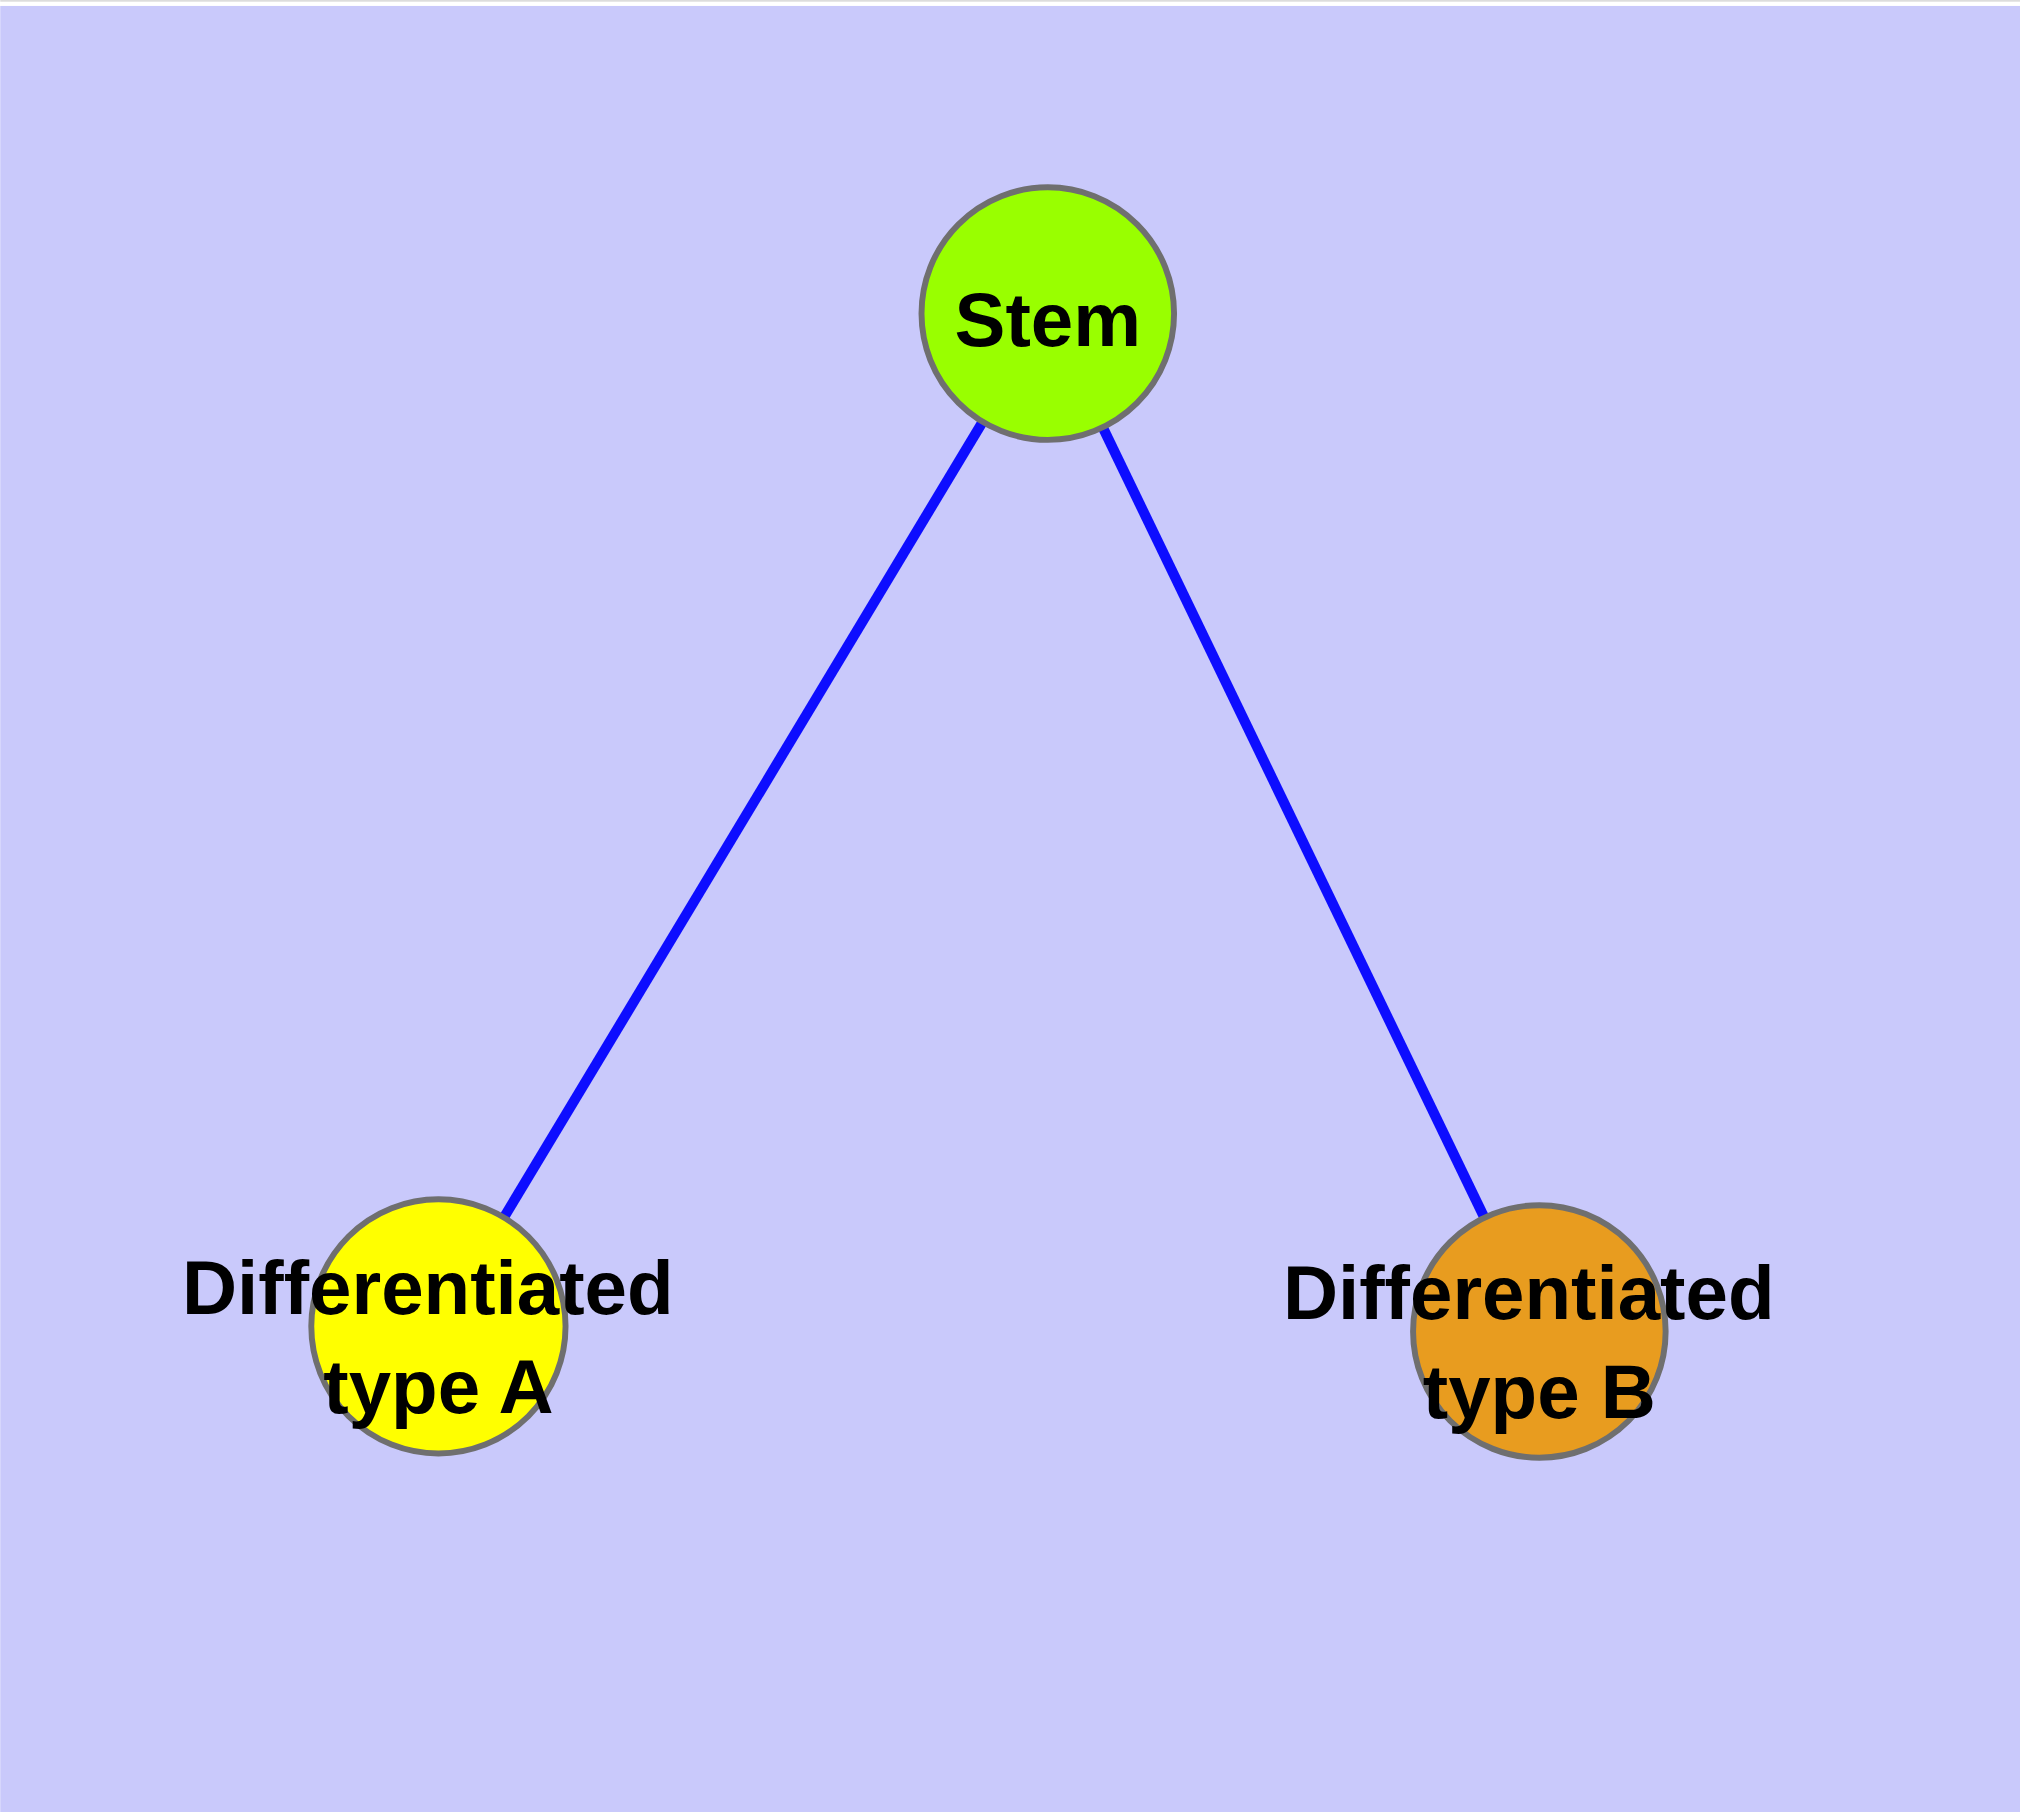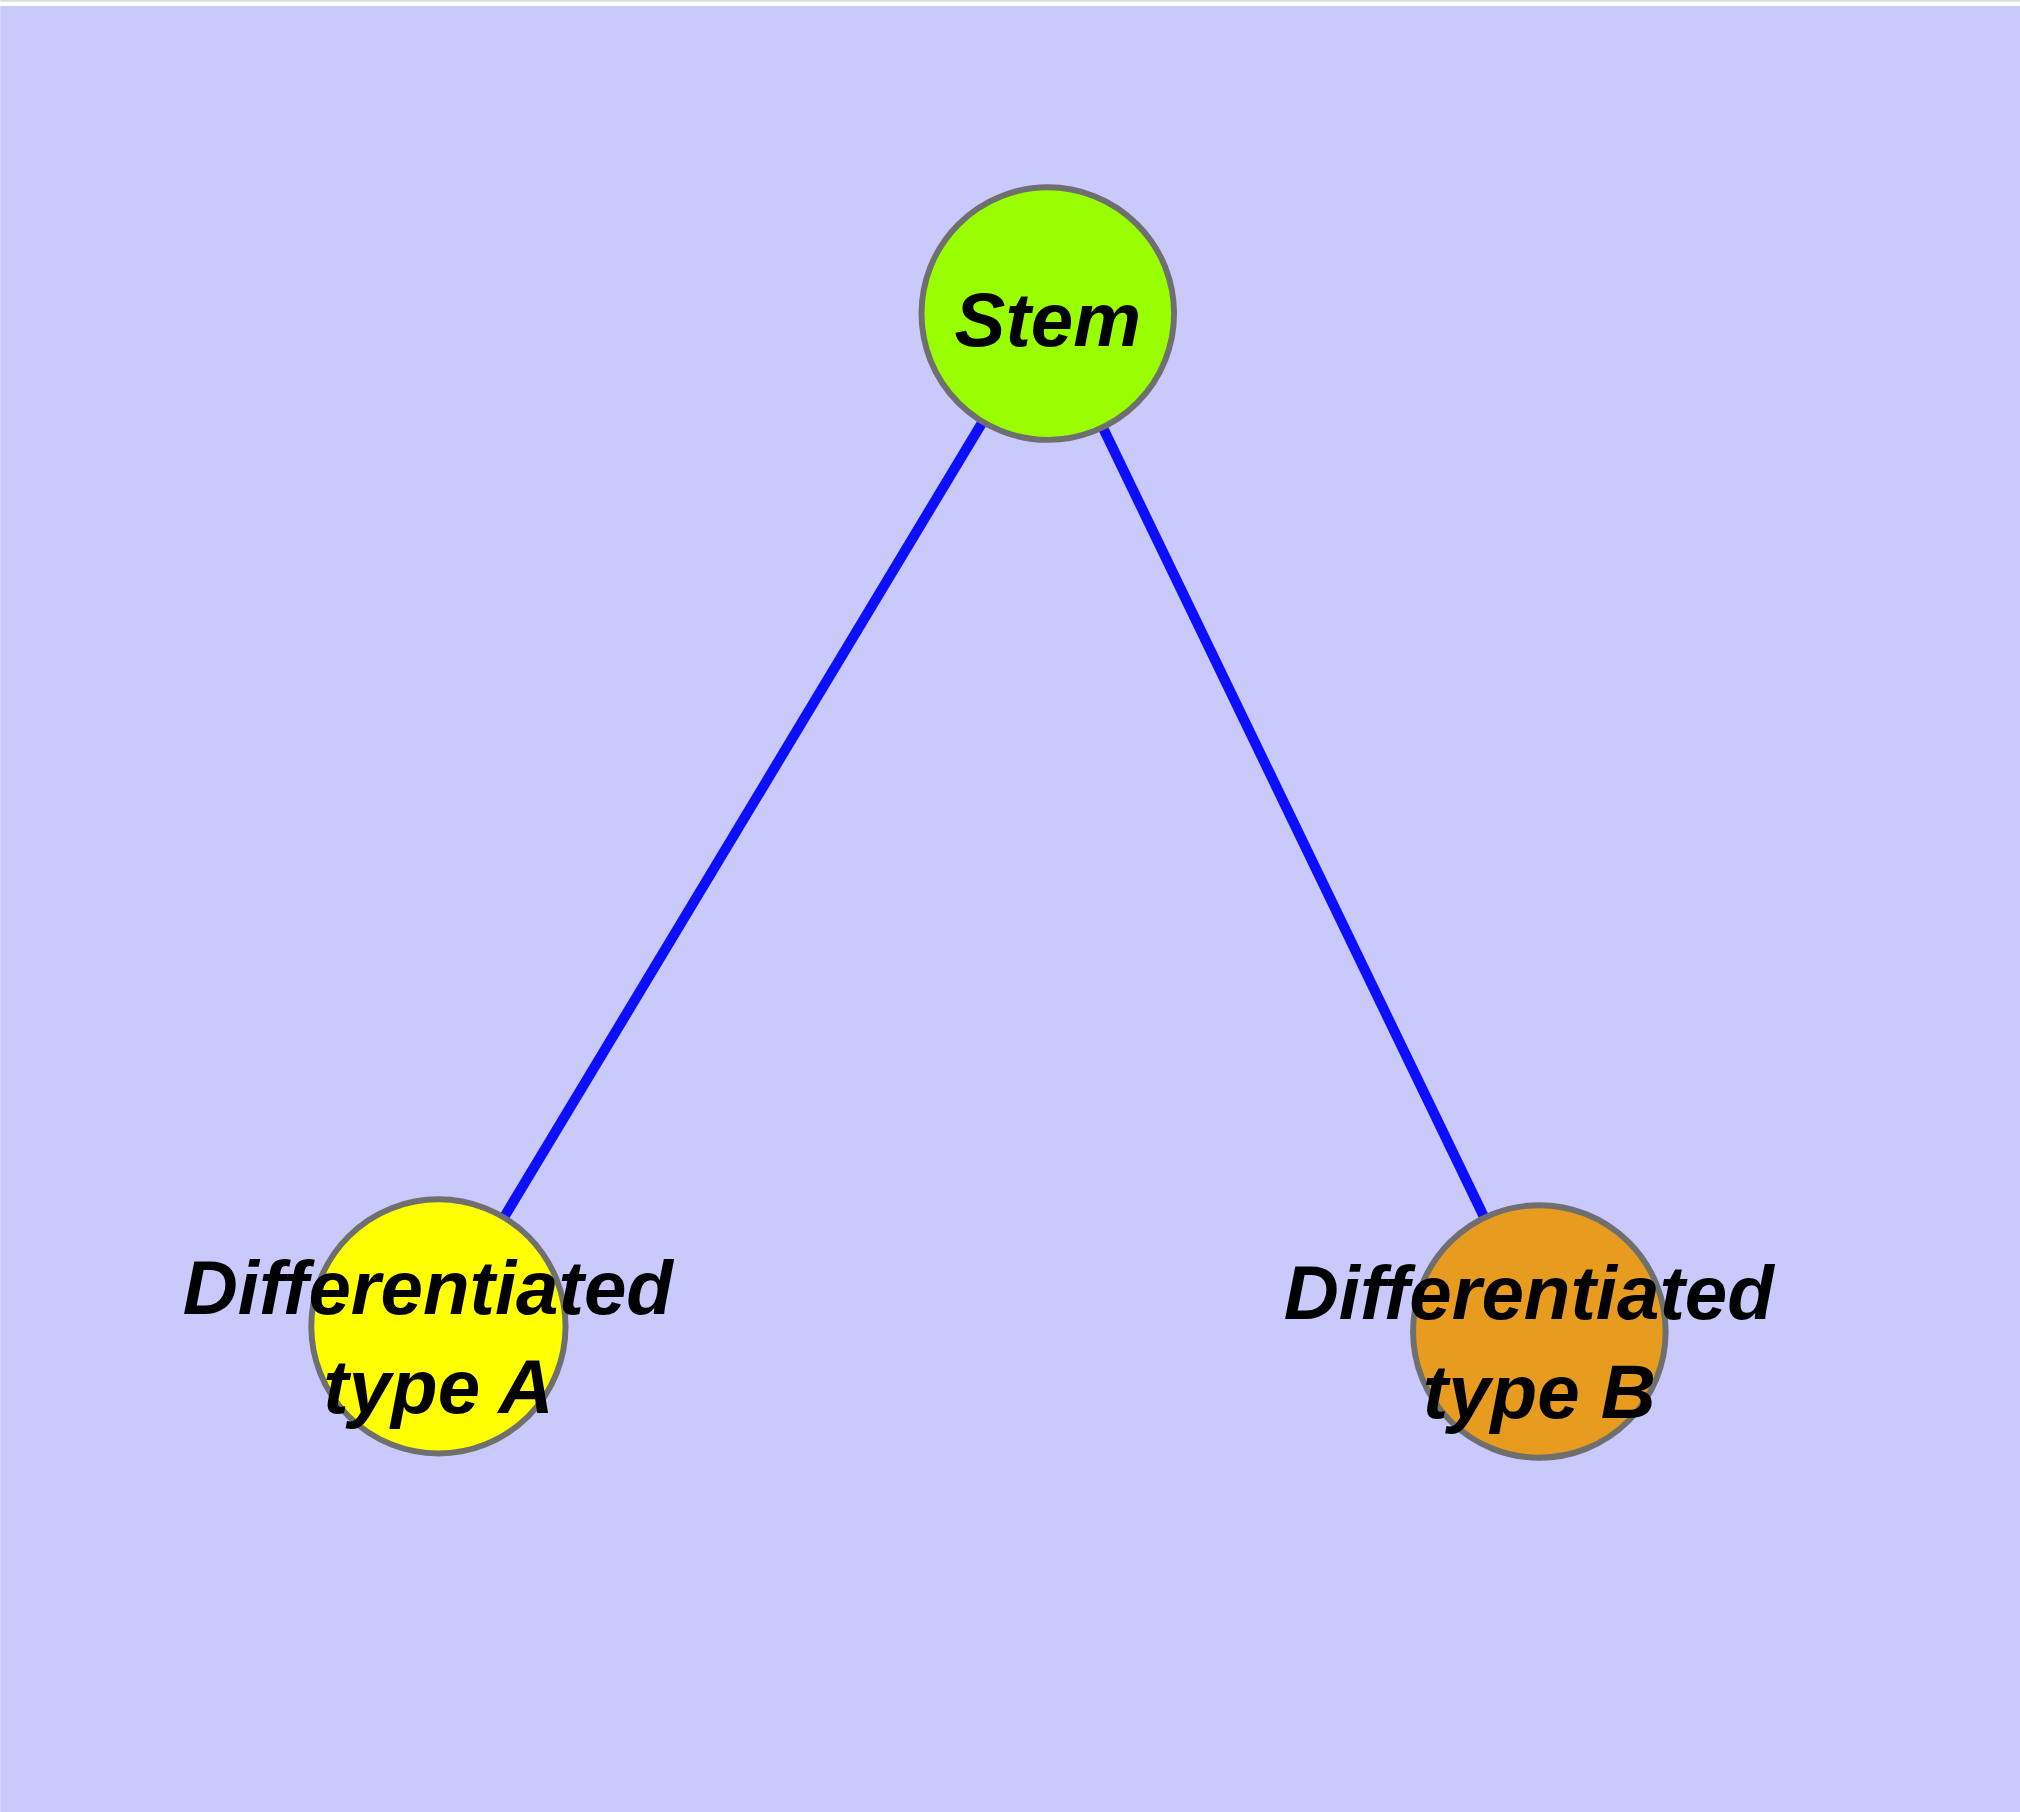--- a/index.html
+++ b/index.html
@@ -8,21 +8,20 @@
     width: 2021px;
     height: 1812px;
     background: #ffffff;
     overflow: hidden;
     font-family: "Liberation Sans", sans-serif;
   }
   .stage {
     position: relative;
     width: 1998px;
     height: 1812px;
-    font-style: italic;
   }
   svg.diagram {
     position: absolute;
     inset: 0;
     display: block;
   }
   .node-label {
     font-family: "Liberation Sans", sans-serif;
     font-weight: 700;
     font-size: 90px;

